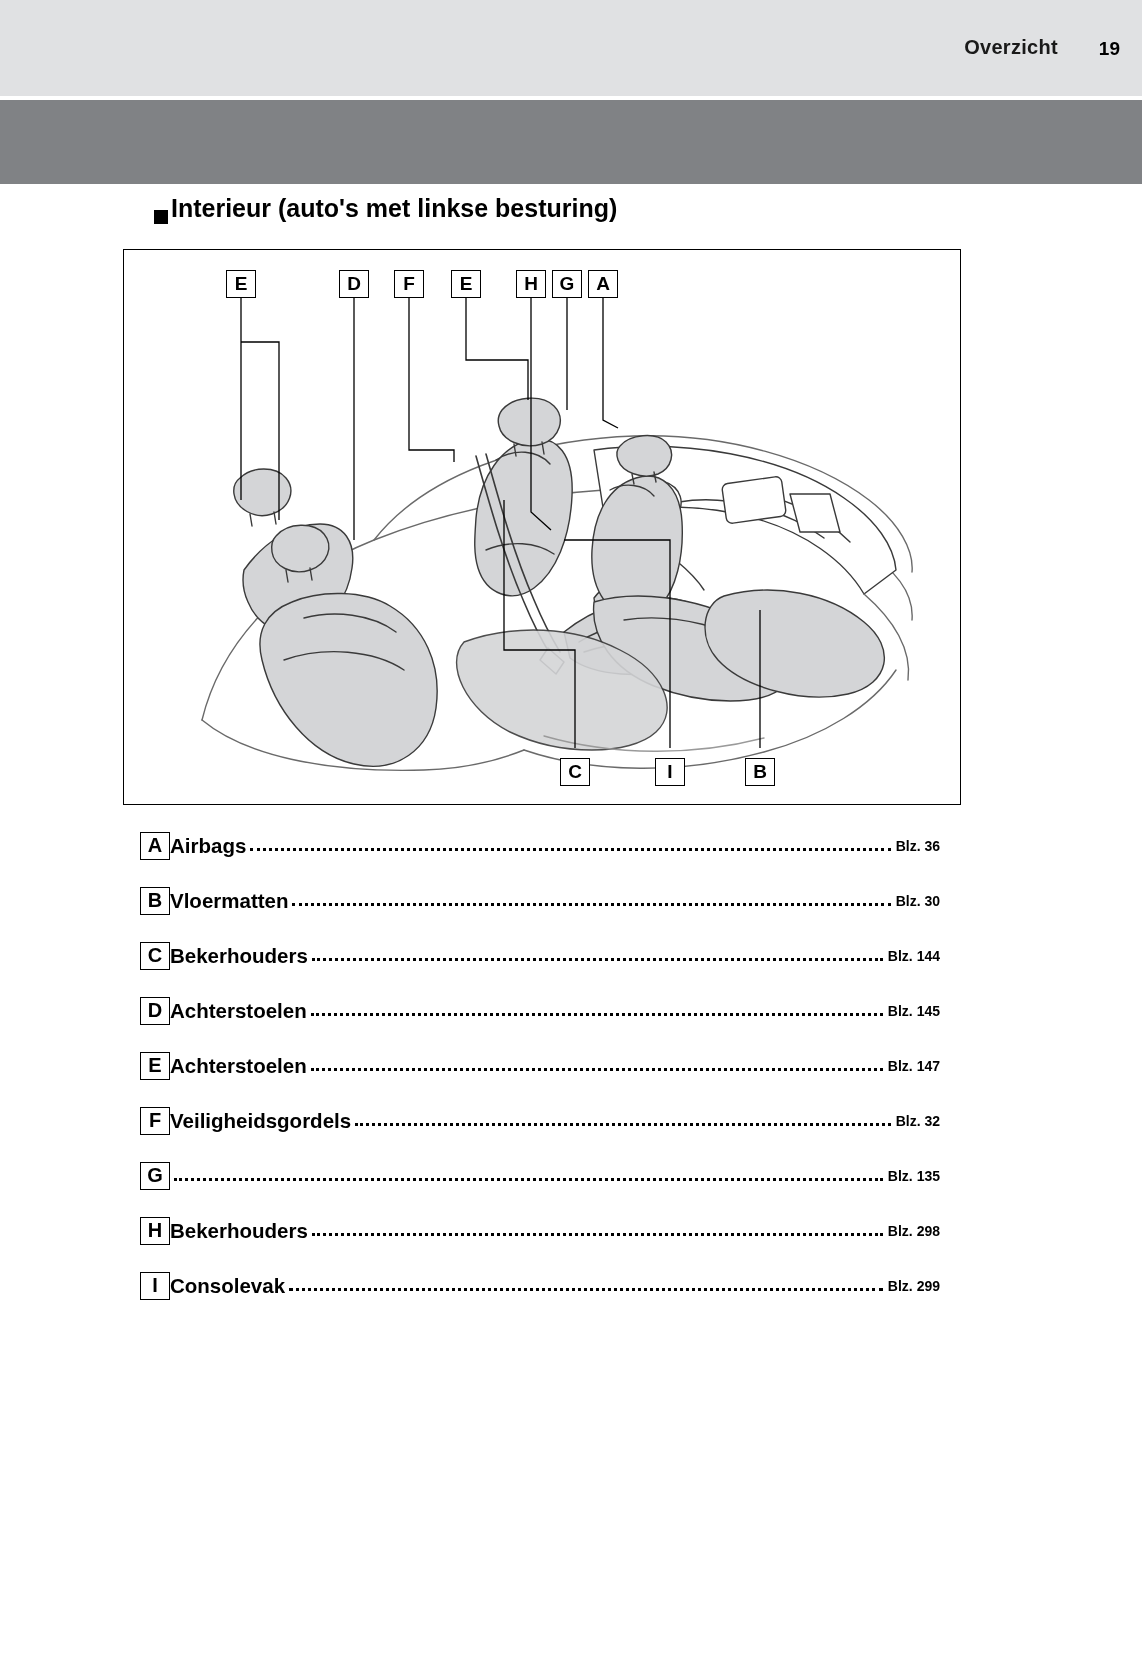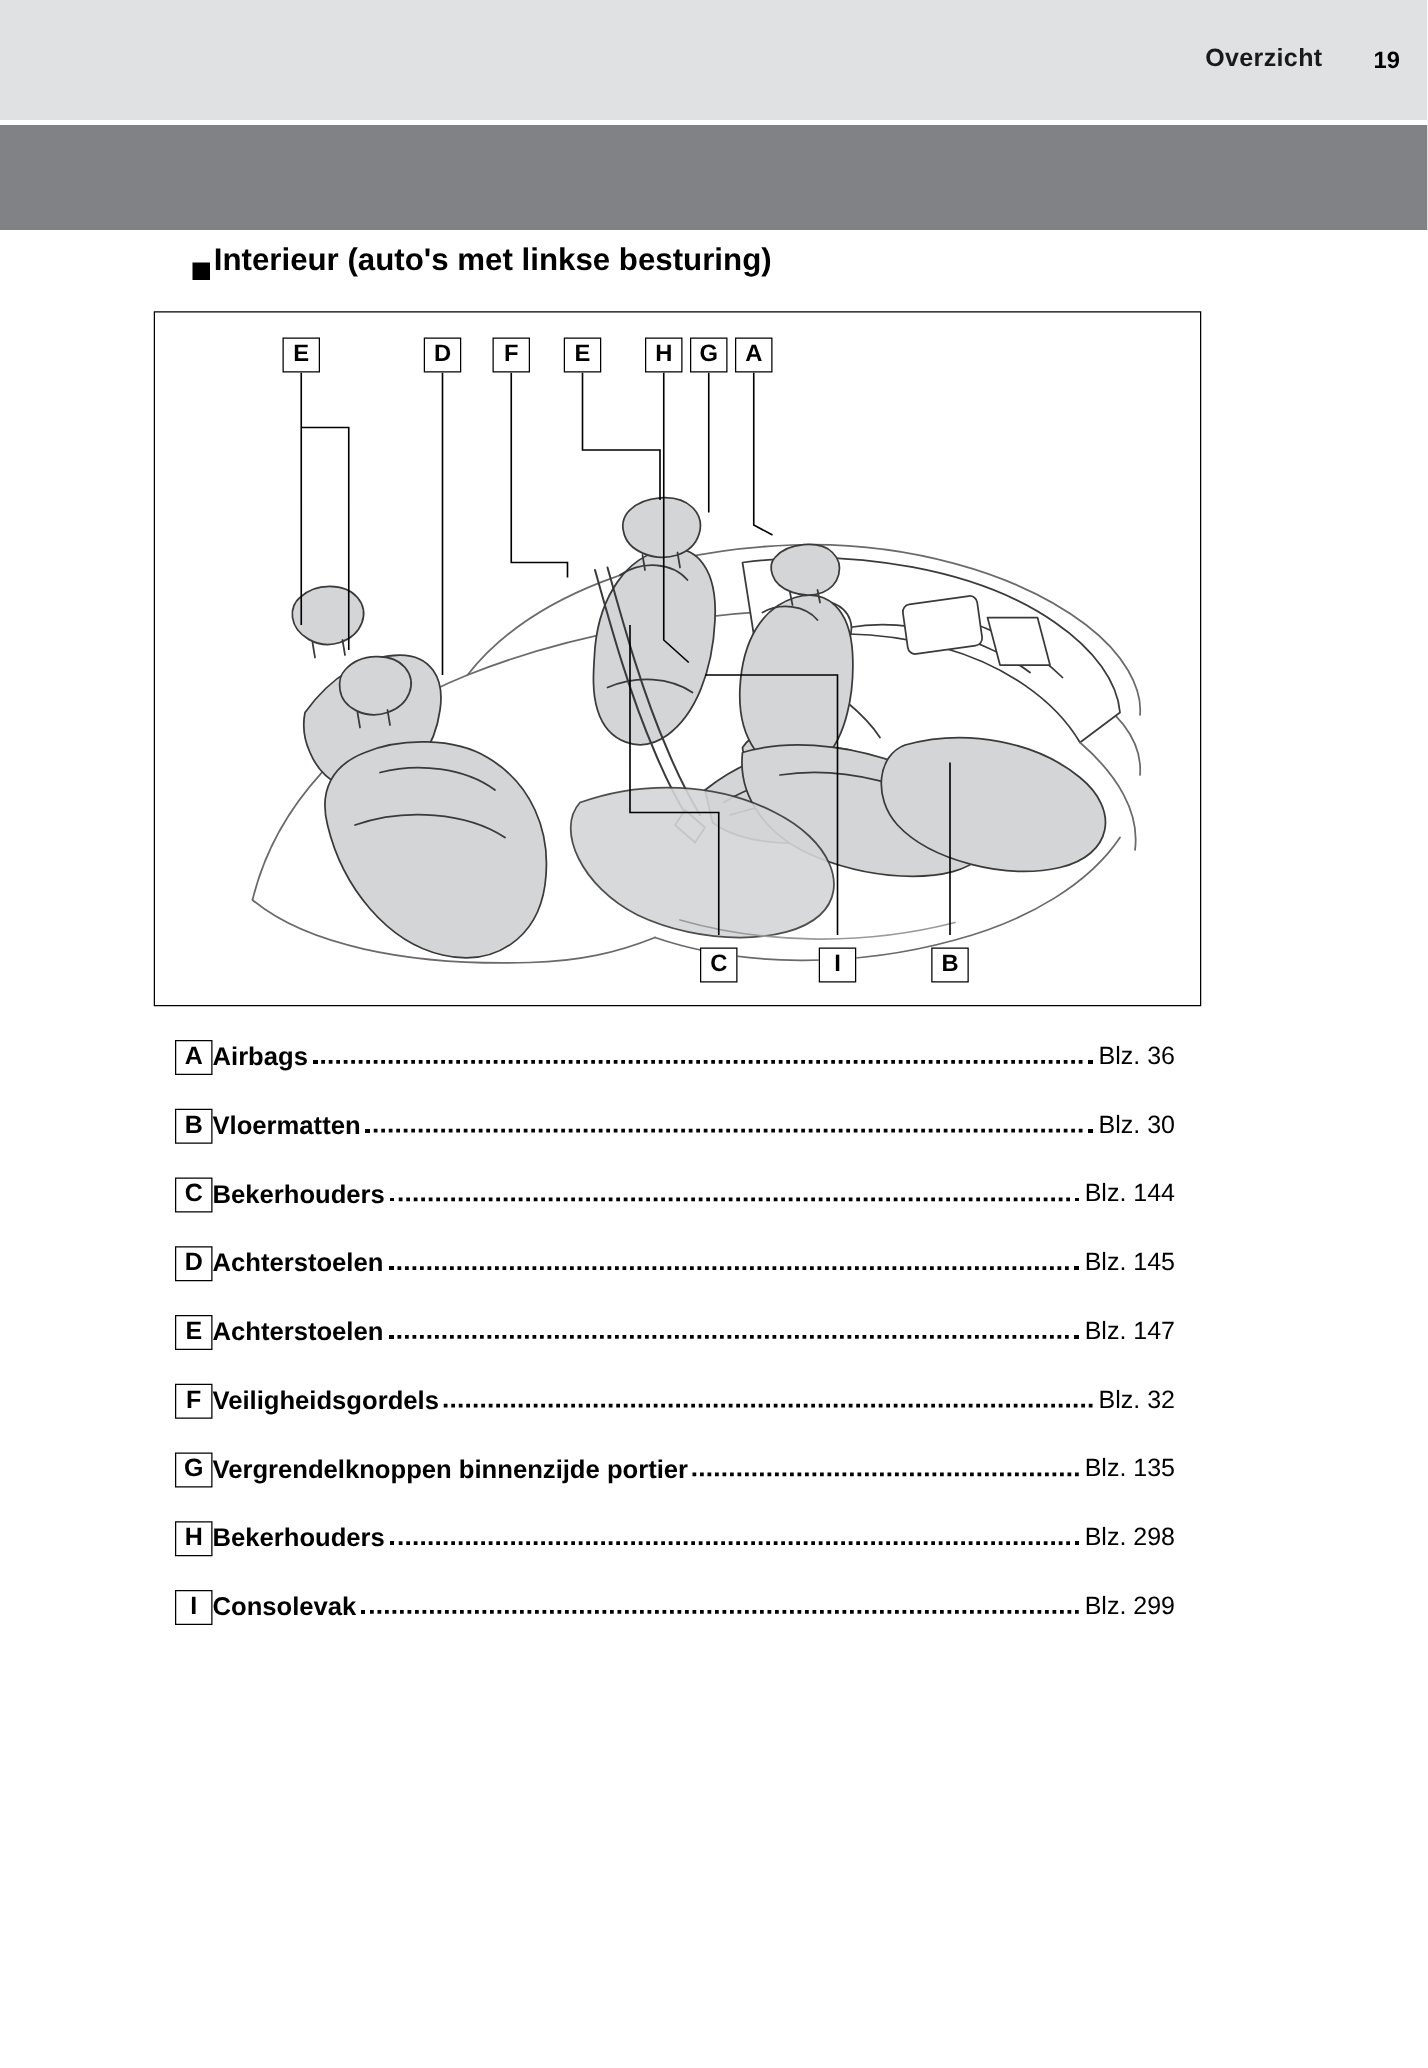--- a/index.html
+++ b/index.html
@@ -126,22 +126,22 @@
     white-space: nowrap;
     flex: 0 0 auto;
   }
   .legend-dots {
     flex: 1 1 auto;
     border-bottom: 3px dotted #000;
     margin: 0 5px 6px 4px;
     height: 14px;
   }
   .legend-page {
-    font-size: 20px;
-    font-weight: normal;
+    font-size: 14px;
+    font-weight: bold;
     white-space: nowrap;
     flex: 0 0 auto;
   }
 
   
   .callout {
     position: absolute;
     width: 30px;
     height: 28px;
     border: 1.5px solid #000;
@@ -330,21 +330,20 @@
 
   <div class="legend-row">
     <div class="legend-key">F</div>
     <div class="legend-label">Veiligheidsgordels</div>
     <div class="legend-dots"></div>
     <div class="legend-page">Blz. 32</div>
   </div>
 
   <div class="legend-row">
     <div class="legend-key">G</div>
-    <div class="legend-label">Vergrendelknoppen binnenzijde portier</div>
     <div class="legend-dots"></div>
     <div class="legend-page">Blz. 135</div>
   </div>
 
   <div class="legend-row">
     <div class="legend-key">H</div>
     <div class="legend-label">Bekerhouders</div>
     <div class="legend-dots"></div>
     <div class="legend-page">Blz. 298</div>
   </div>

